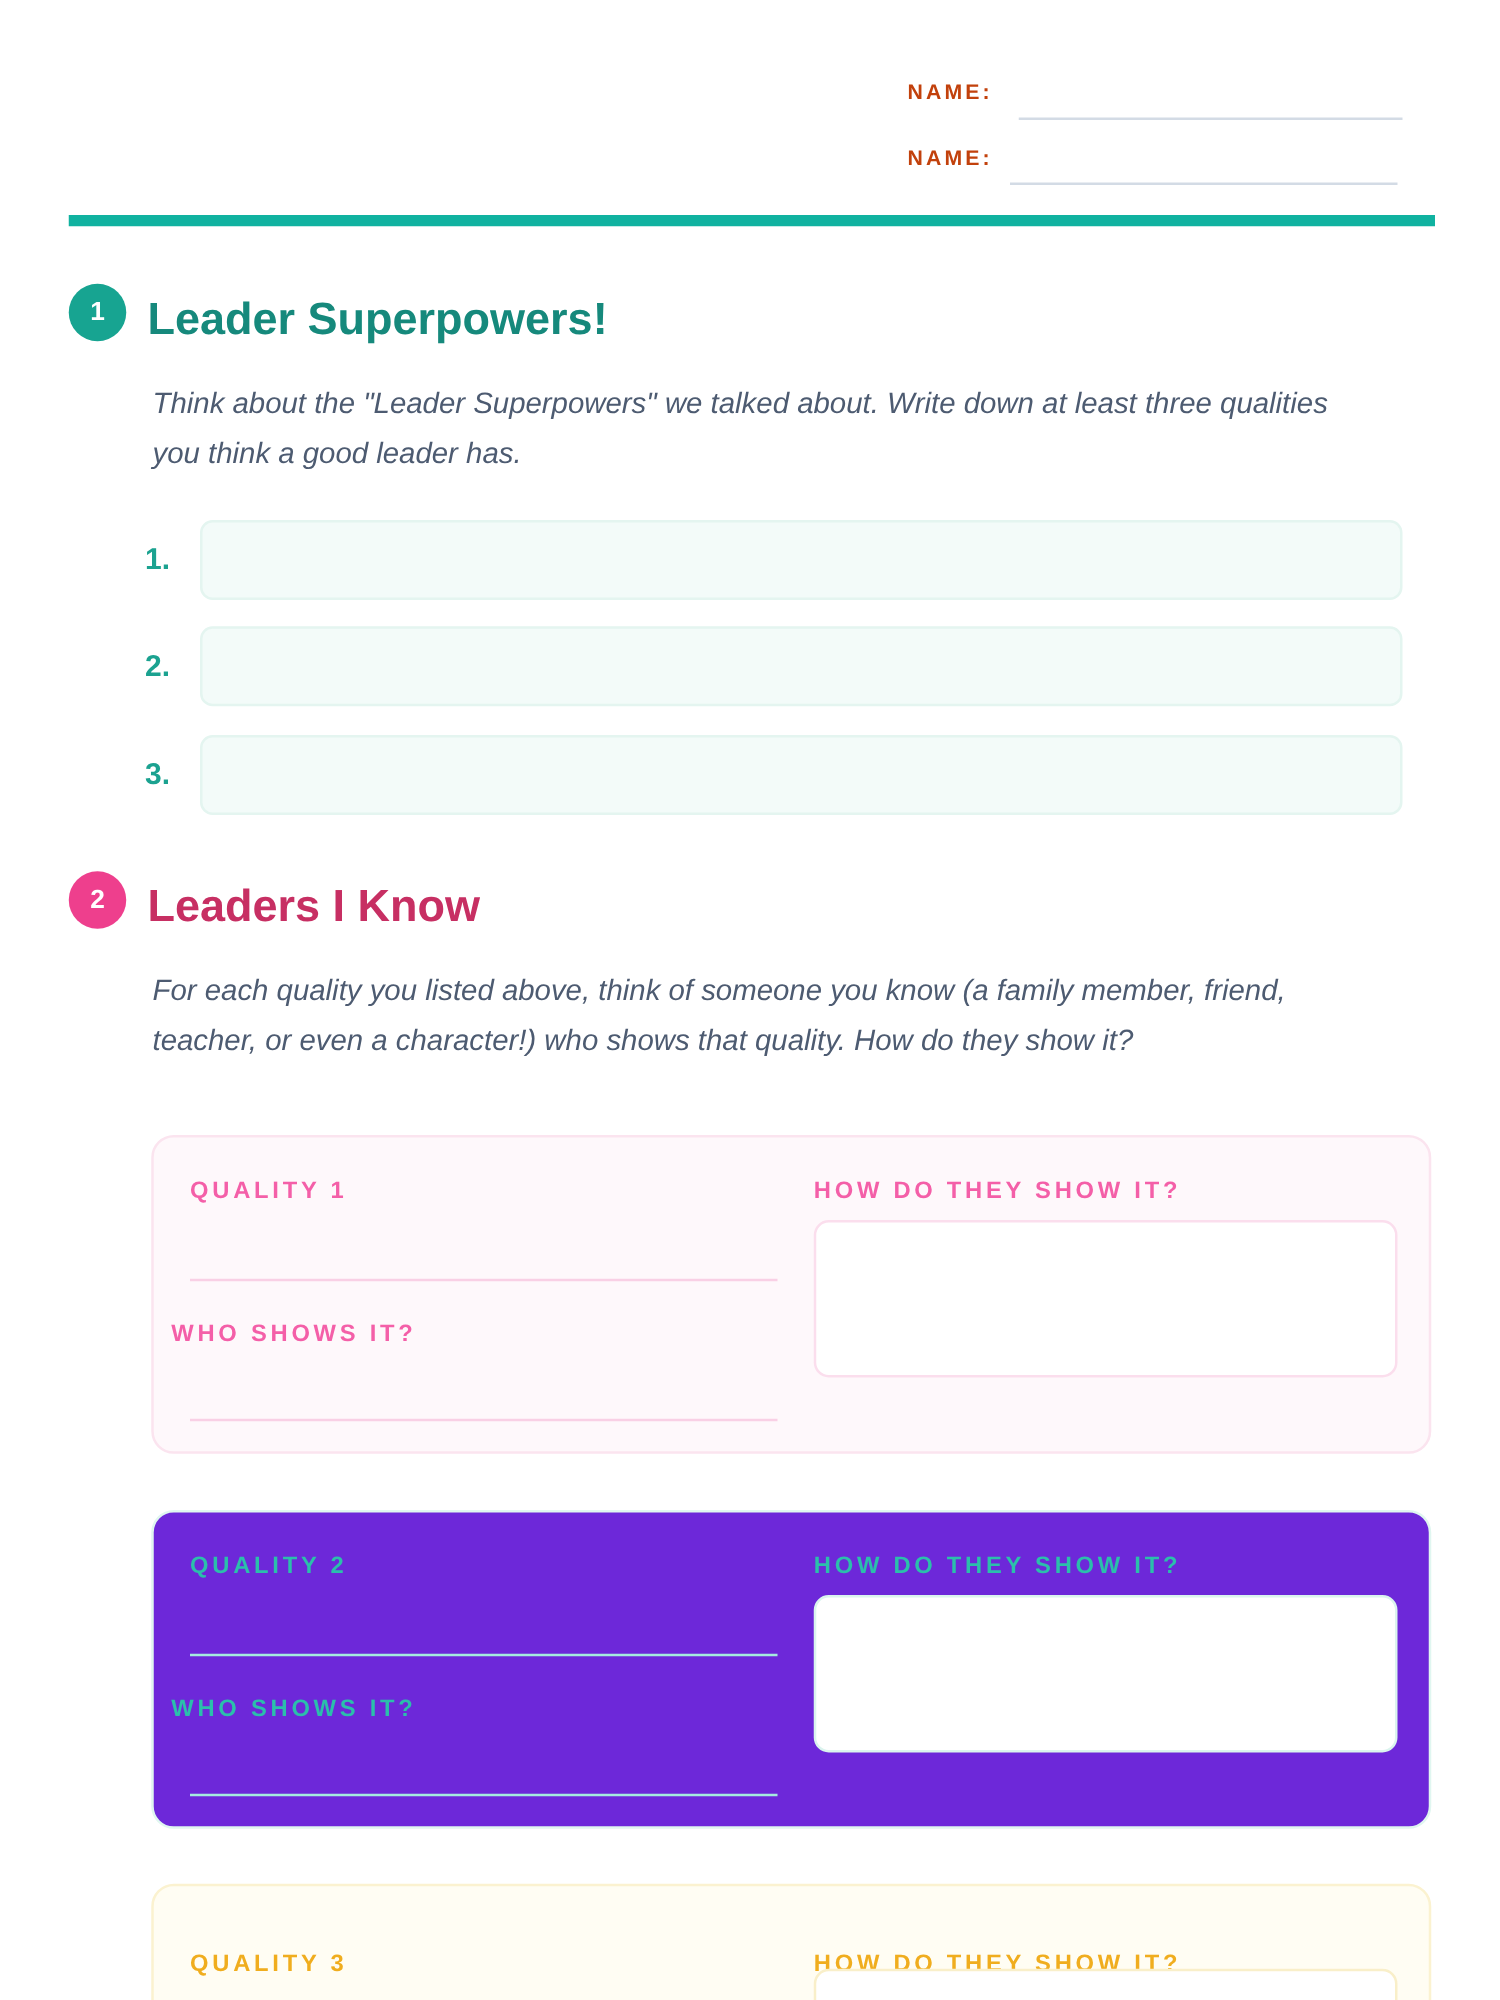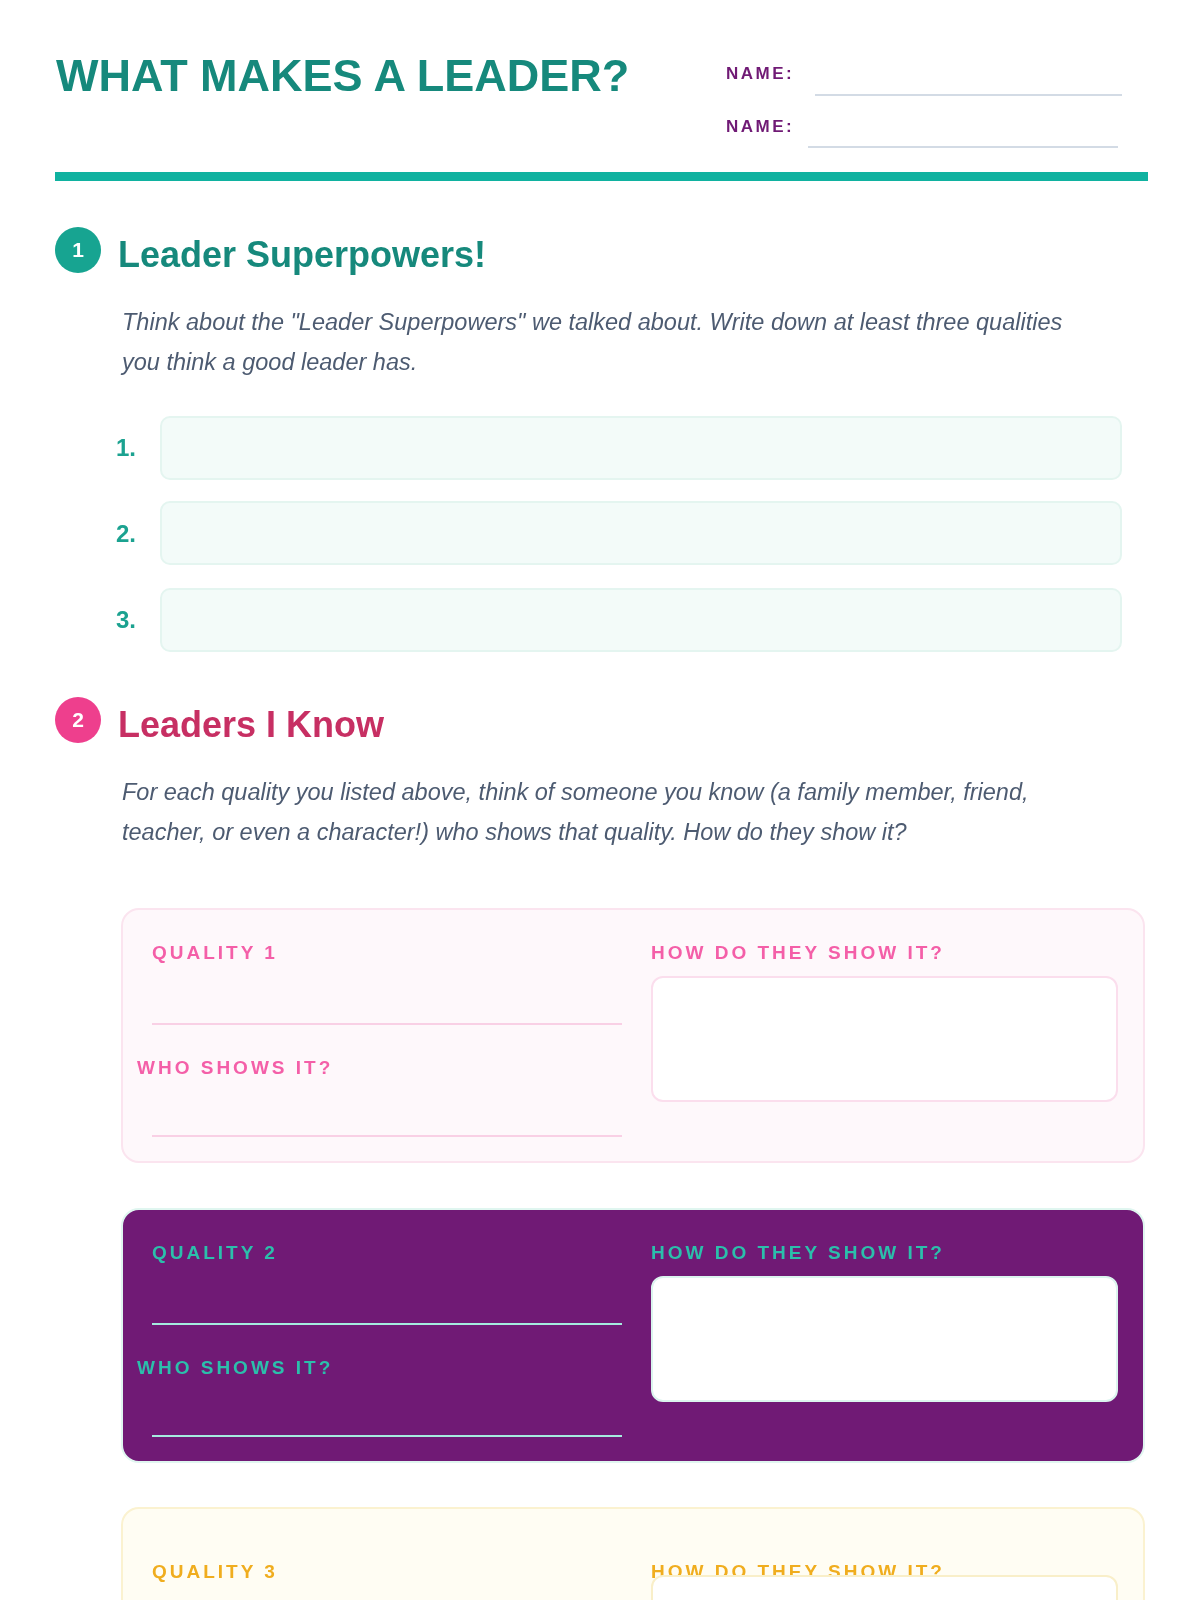--- a/index.html
+++ b/index.html
@@ -21,21 +21,21 @@
     font-size: 45px; font-weight: 800;
     color: #16897c; letter-spacing: 0px;
   }
   .subtitle {
     left: 57px; top: 114px;
     font-size: 25px; font-weight: 700; font-style: italic;
     color: #ef479b;
   }
   .field-label {
     font-size: 17px; font-weight: 700; letter-spacing: 2.5px;
-    color: #701a75;
+    color: #c2410c;
   }
   .name-label { left: 726px; top: 64px; }
   .date-label { left: 726px; top: 117px; }
   .field-line { height: 2px; background: #d3dbe5; }
   .name-line { left: 815px; top: 94px; width: 307px; }
   .date-line { left: 808px; top: 146px; width: 310px; }
   .divider {
     left: 55px; top: 172px; width: 1093px; height: 9px;
     background: #10b2a0;
   }
@@ -76,21 +76,21 @@
   .box1 { top: 416px; }
   .box2 { top: 501px; }
   .box3 { top: 588px; }
 
   
   .card {
     left: 121px; width: 1024px; height: 255px;
     border-radius: 18px; border: 2px solid;
   }
   .card.c-pink   { top: 908px;  background: #fef8fb; border-color: #fbe4ef; }
-  .card.c-teal   { top: 1208px; background: #701a75; border-color: #e0f6f0; }
+  .card.c-teal   { top: 1208px; background: #6d28d9; border-color: #e0f6f0; }
   .card.c-yellow { top: 1507px; background: #fffdf3; border-color: #fbf2d0; }
 
   .card-label {
     position: absolute;
     font-size: 19px; font-weight: 700; letter-spacing: 3px;
   }
   .c-pink   .card-label { color: #f45fa8; }
   .c-teal   .card-label { color: #2bbfab; }
   .c-yellow .card-label { color: #f0ad1e; margin-top: 20px; }
   .lbl-quality { left: 29px; top: 32px; }
@@ -114,21 +114,20 @@
   }
   .c-pink   .write-box { border-color: #fbdeed; }
   .c-teal   .write-box { border-color: #dbf4ee; }
   .c-yellow .write-box { border-color: #f9efc9; }
 </style>
 </head>
 <body>
 
 <div class="page">
 
-  <div class="abs title">WHAT MAKES A LEADER?</div>
 
   <div class="abs field-label name-label">NAME:</div>
   <div class="abs field-line name-line"></div>
   <div class="abs field-label date-label">NAME:</div>
   <div class="abs field-line date-line"></div>
 
   <div class="abs divider"></div>
 
   <div class="abs sec-circle sec1-circle">
     <span>1</span>

